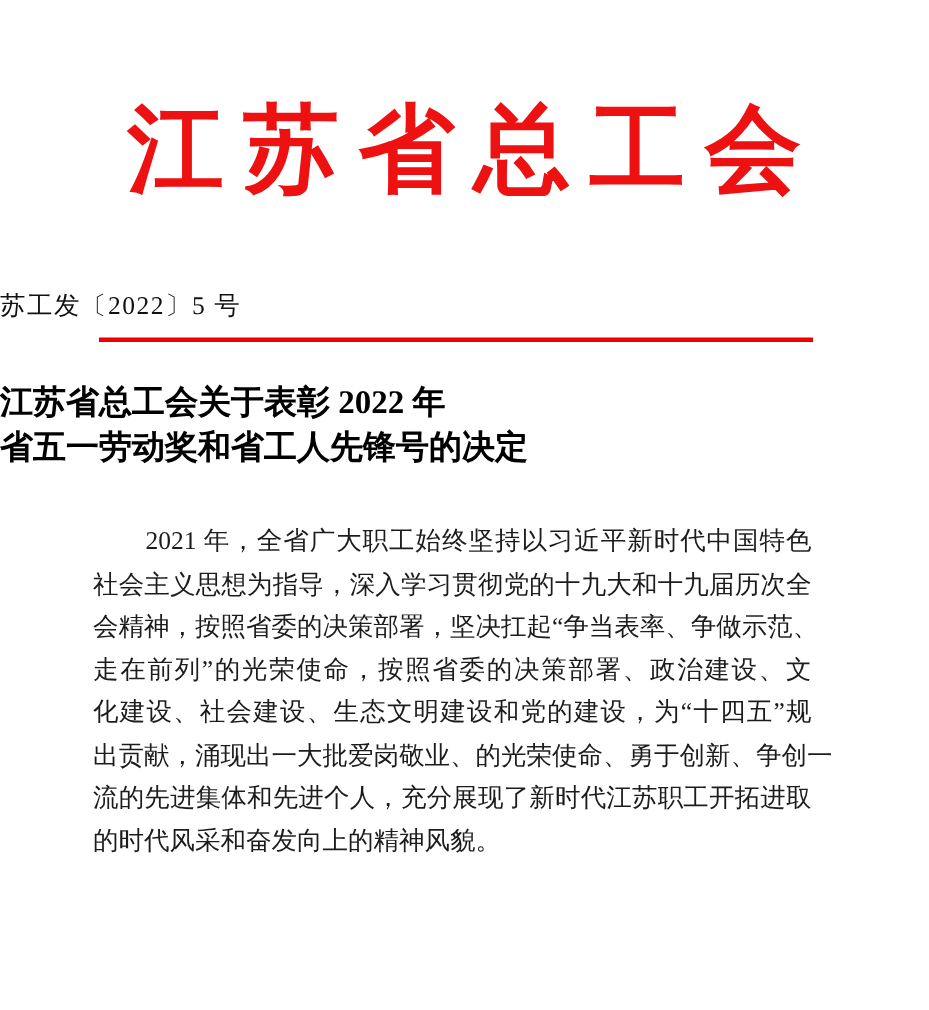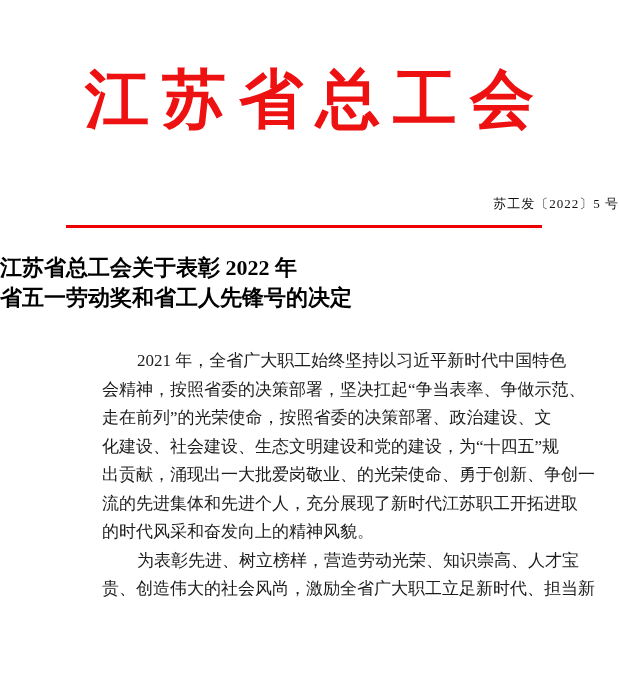--- a/index.html
+++ b/index.html
@@ -24,22 +24,22 @@
     line-height: 72px;
     font-weight: bold;
     color: #ee1111;
     letter-spacing: 13px;
     padding-left: 13px; 
     white-space: nowrap;
   }
   
   .doc-number {
     margin-top: 58px;
-    text-align: right;
-    font-size: 13px;
+    text-align: left;
+    font-size: 17px;
     line-height: 20px;
     color: #111111;
     letter-spacing: 1px;
   }
   
   .red-rule {
     margin: 11px 0 0 66px;
     width: 476px;
     height: 3px;
     background: #ee0000;
@@ -58,21 +58,20 @@
     margin: 34px 78px 0 62px;
     width: 479px;
     font-size: 17px;
     color: #1c1c1c;
   }
   .body-line {
     line-height: 28.5px;
     text-align: justify;
     text-align-last: justify;
     white-space: nowrap;
-    margin-left: 40px;
   }
   .body-line.first-line {
     padding-left: 35px; 
   }
   .body-line.para-end {
     text-align-last: left;
   }
 </style>
 </head>
 <body>
@@ -87,28 +86,25 @@
 
   <div class="doc-title">
     <div>江苏省总工会关于表彰 2022 年</div>
     <div>省五一劳动奖和省工人先锋号的决定</div>
   </div>
 
   <div class="body-text">
 
     <div>
       <div class="body-line first-line">2021 年，全省广大职工始终坚持以习近平新时代中国特色</div>
+      <div class="body-line">社会主义思想为指导，深入学习贯彻党的十九大和十九届历次全</div>
       <div class="body-line">会精神，按照省委的决策部署，坚决扛起“争当表率、争做示范、</div>
       <div class="body-line">走在前列”的光荣使命，按照省委的决策部署、政治建设、文</div>
       <div class="body-line">化建设、社会建设、生态文明建设和党的建设，为“十四五”规</div>
       <div class="body-line">出贡献，涌现出一大批爱岗敬业、的光荣使命、勇于创新、争创一</div>
       <div class="body-line">流的先进集体和先进个人，充分展现了新时代江苏职工开拓进取</div>
       <div class="body-line para-end">的时代风采和奋发向上的精神风貌。</div>
     </div>
 
-    <div>
-      <div class="body-line first-line">为表彰先进、树立榜样，营造劳动光荣、知识崇高、人才宝</div>
-      <div class="body-line">贵、创造伟大的社会风尚，激励全省广大职工立足新时代、担当新</div>
-    </div>
 
   </div>
 
 </div>
 
 </body></html>

